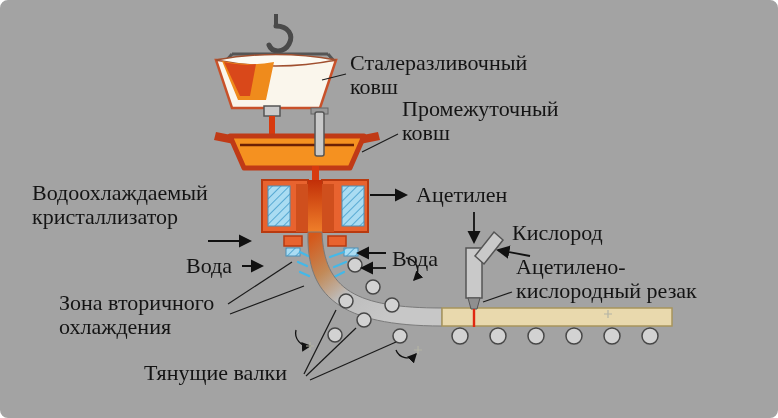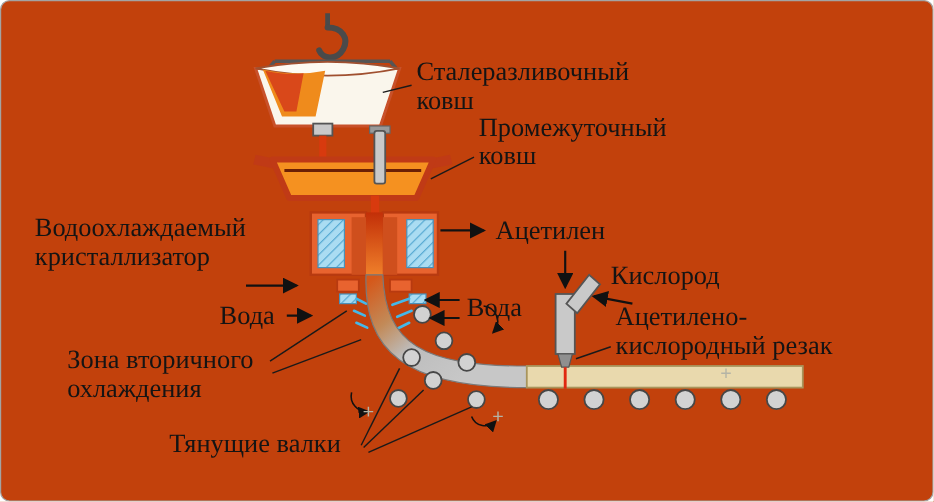--- a/index.html
+++ b/index.html
@@ -1,18 +1,18 @@
 <!DOCTYPE html>
 <html><head>
 <meta charset="utf-8">
 <style>
   html,body{margin:0;padding:0;background:#ffffff;}
   .canvas{
     width:778px;height:418px;box-sizing:border-box;
-    background:#c2410c;border:1px solid #a3a3a3;border-radius:8px;
+    background:#a3a3a3;border:4px solid #a3a3a3;border-radius:8px;
     overflow:hidden;position:relative;
   }
   svg{display:block;}
   .lbl{
     font-family:"Liberation Serif", serif;
     font-size:22px;
     fill:#141414;
   }
   .ptr{stroke:#1a1a1a;stroke-width:1.2;fill:none;}
   .arrow{stroke:#111;stroke-width:1.8;fill:none;}

